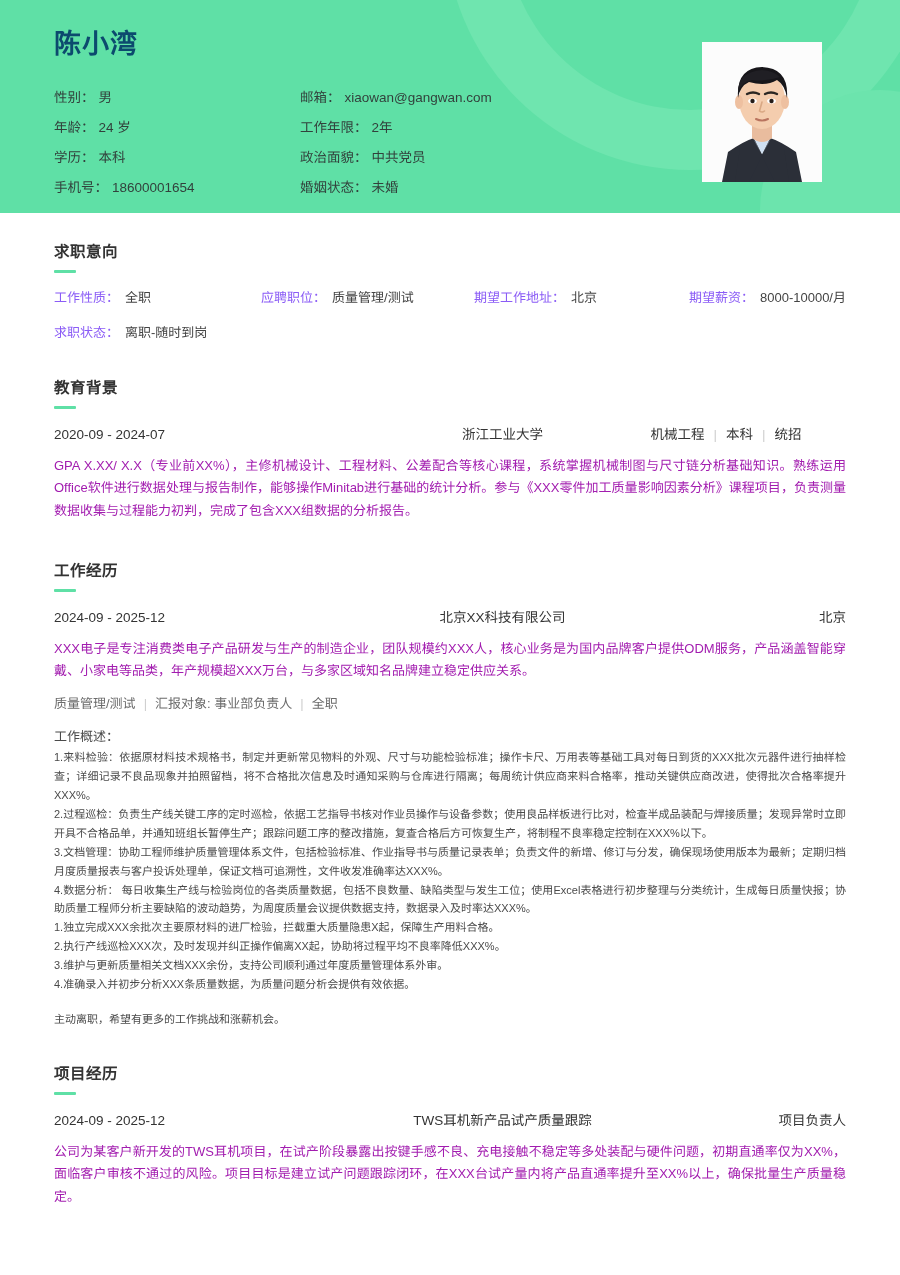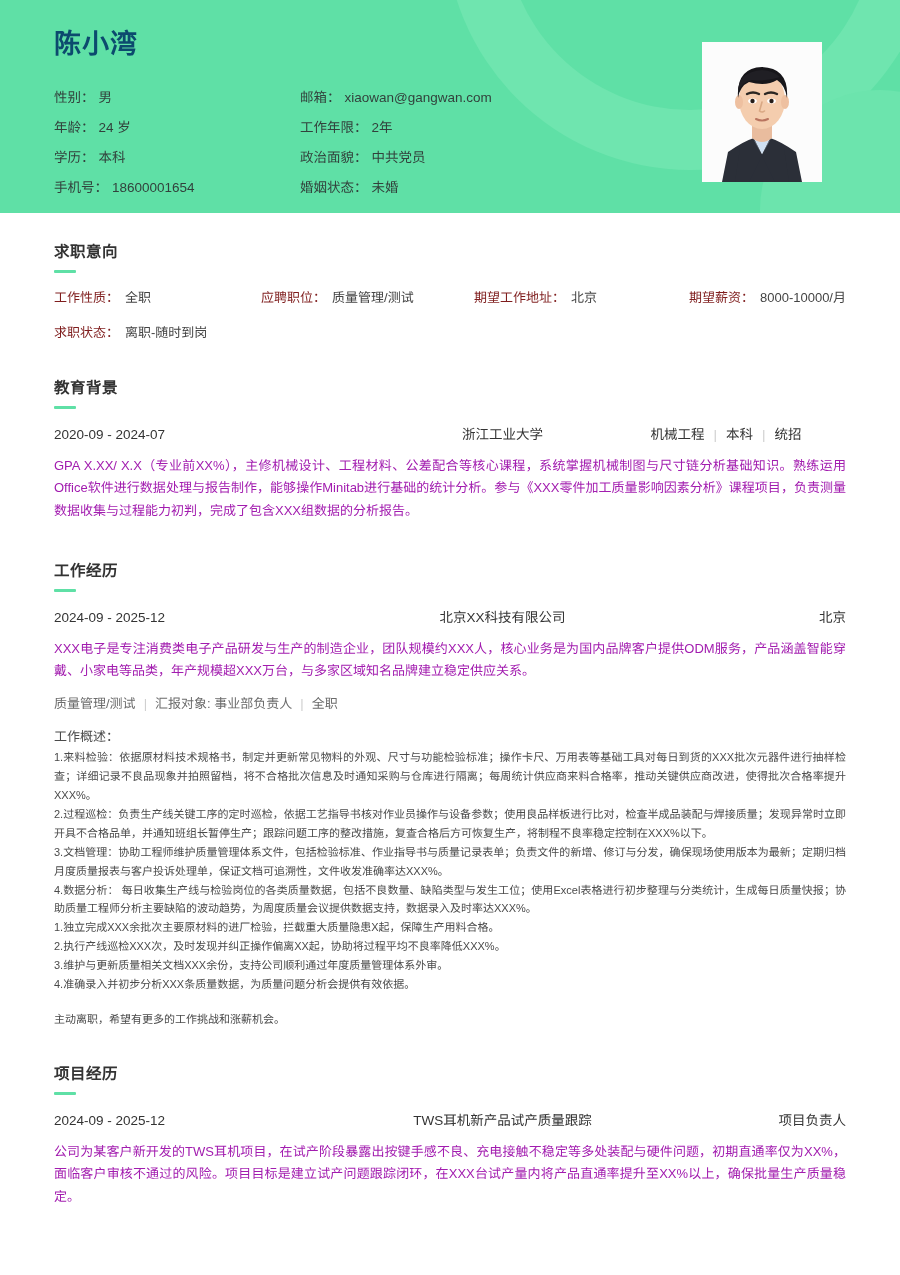--- a/index.html
+++ b/index.html
@@ -107,21 +107,21 @@
   }
 
   
   .intent-row {
     display: flex;
     font-size: 13px;
     color: #444;
     margin-bottom: 16px;
   }
   .intent-item { white-space: nowrap; }
-  .intent-item .lbl { color: #7f1d1d; }
+  .intent-item .lbl { color: #8b5cf6; }
   .intent-item .val { color: #444; margin-left: 6px; }
   .ii-0 { width: 212px; }
   .ii-1 { width: 218px; }
   .ii-2 { width: 220px; }
   .ii-3 { }
   .intent-row.second { margin-bottom: 8px; }
 
   
   .entry-head {
     display: flex;

